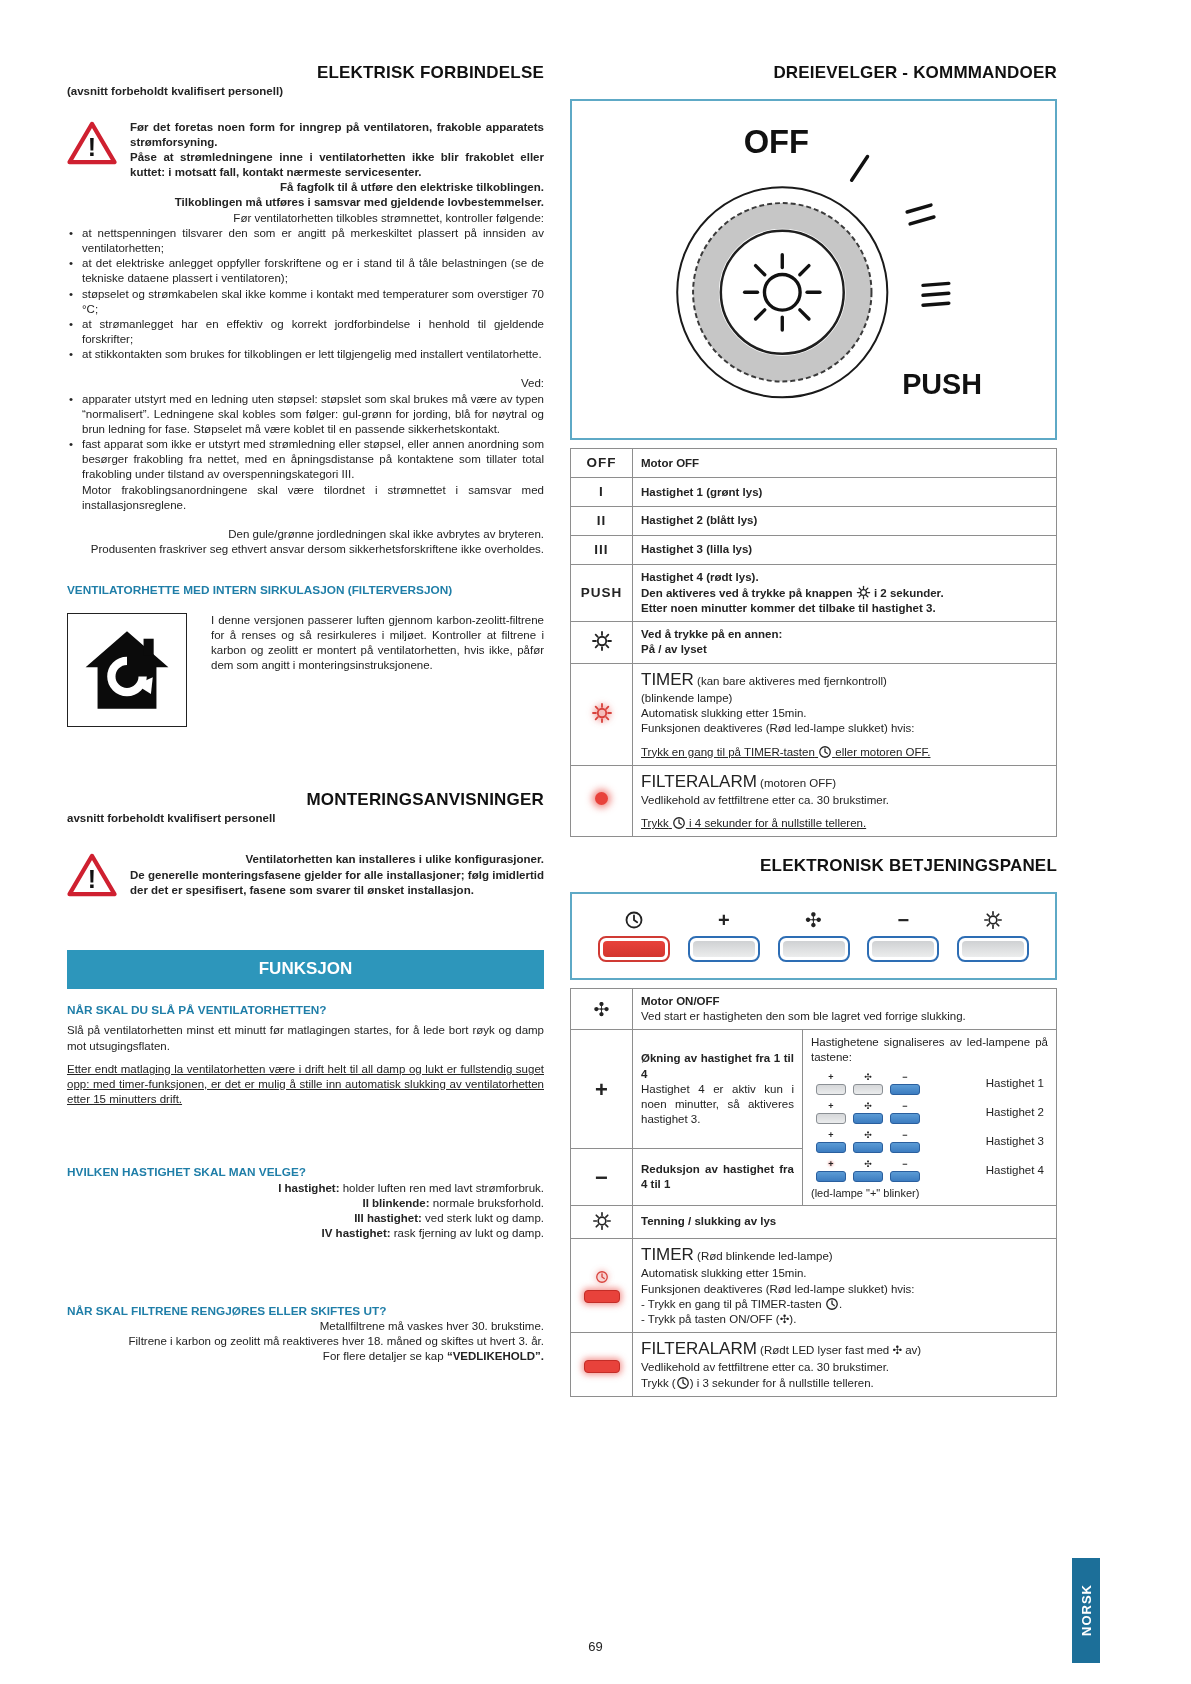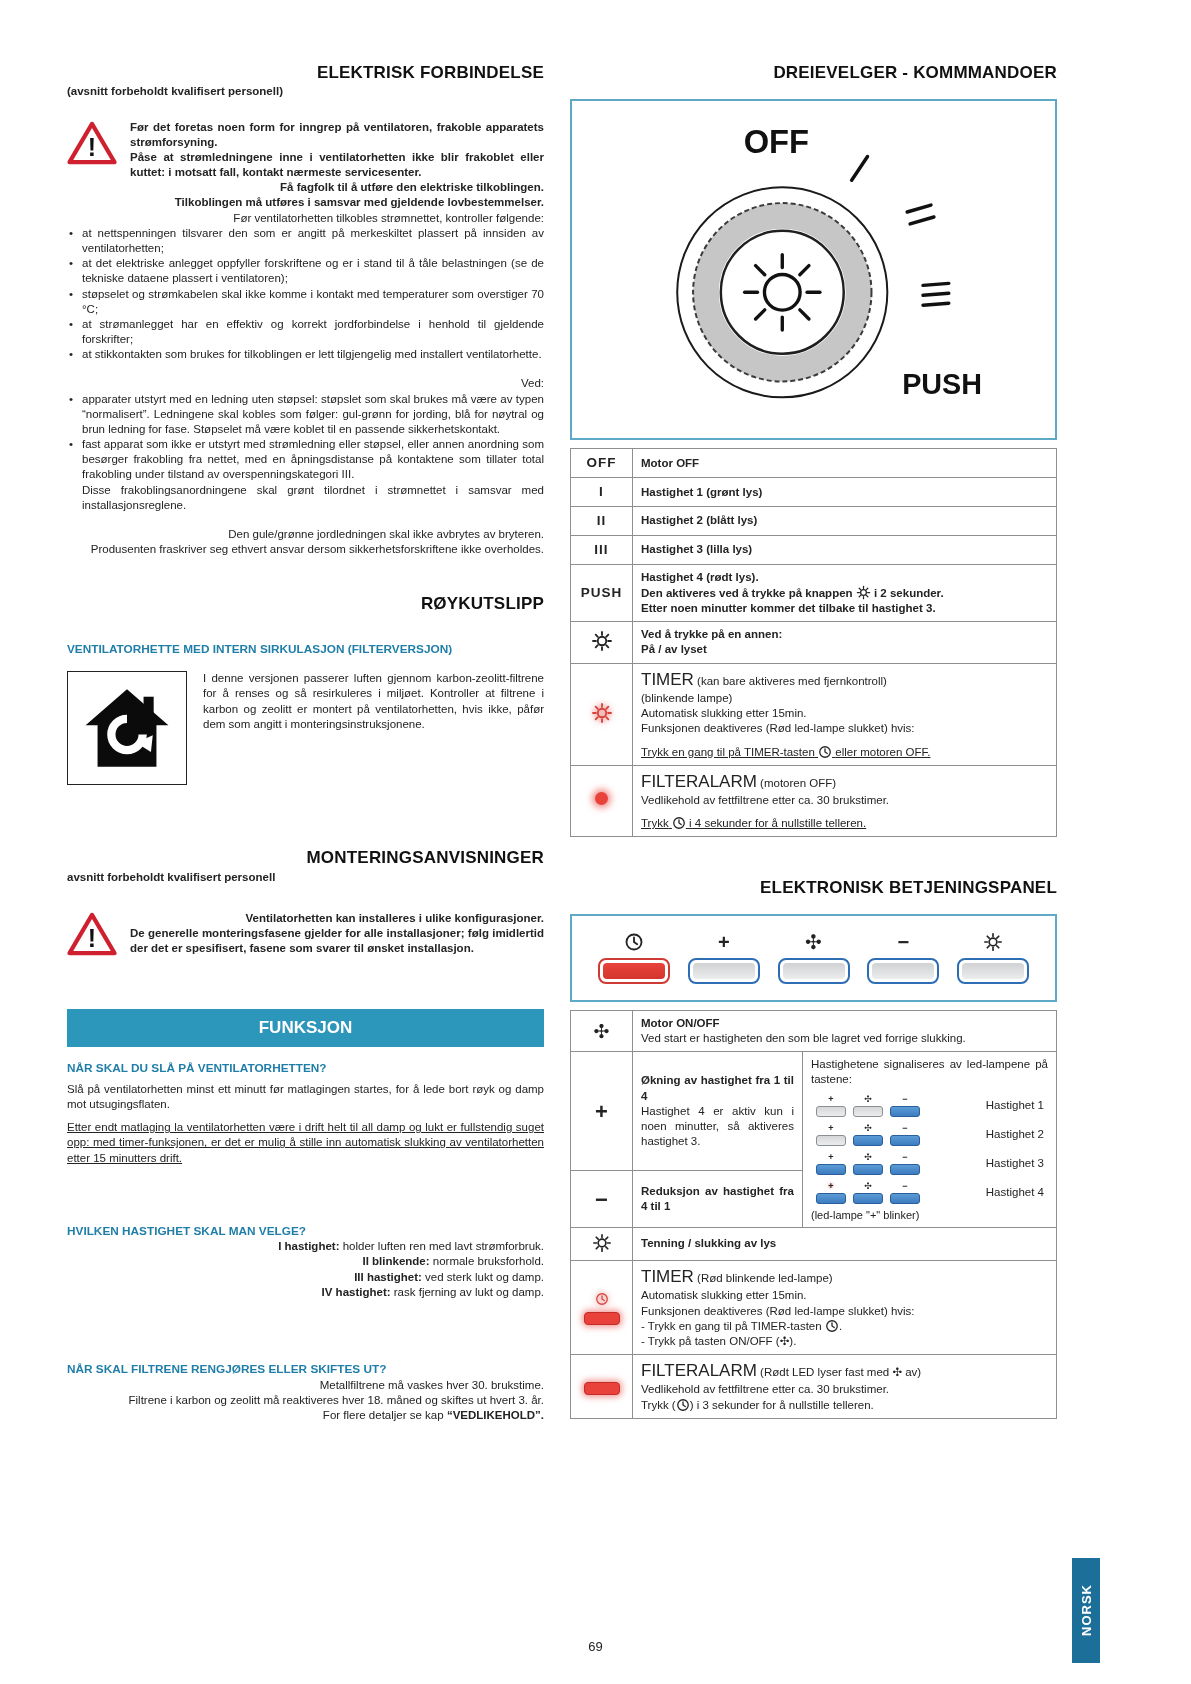--- a/index.html
+++ b/index.html
@@ -21,21 +21,21 @@
 
   ul.dots { list-style:none; }
   ul.dots li { position:relative; padding-left:15px; text-align:justify; }
   ul.dots li::before { content:"•"; position:absolute; left:2px; }
 
   .warn-row { display:flex; gap:13px; align-items:flex-start; }
   .warn-icon { flex:0 0 50px; }
   .warn-icon svg { width:50px; height:46px; display:block; }
   .warn-text { flex:1; }
 
-  .house-row { display:flex; gap:16px; align-items:flex-start; }
+  .house-row { display:flex; gap:24px; align-items:flex-start; }
   .house-box { flex:0 0 120px; height:114px; border:1.5px solid #222; display:flex; align-items:center; justify-content:center; }
   .house-box svg { width:92px; height:92px; }
 
   .banner { background:#2d96bb; color:#fff; font-size:17px; font-weight:bold;
             padding:8px 12px; margin-bottom:14px; }
 
   .diagram-box { border:2px solid #5ea9c6; background:#fff; }
   .knob-box { margin-top:15px; height:341px; }
   .knob-box svg { width:100%; height:100%; display:block; }
 
@@ -124,26 +124,25 @@
       <li>støpselet og strømkabelen skal ikke komme i kontakt med temperaturer som overstiger 70 °C;</li>
       <li>at strømanlegget har en effektiv og korrekt jordforbindelse i henhold til gjeldende forskrifter;</li>
       <li>at stikkontakten som brukes for tilkoblingen er lett tilgjengelig med installert ventilatorhette.</li>
     </ul>
 
     <p class="mt14">Ved:</p>
     <ul class="dots">
       <li>apparater utstyrt med en ledning uten støpsel: støpslet som skal brukes må være av typen “normalisert”. Ledningene skal kobles som følger: gul-grønn for jording, blå for nøytral og brun ledning for fase.  Støpselet må være koblet til en passende sikkerhetskontakt.</li>
       <li>fast apparat som ikke er utstyrt med strømledning eller støpsel, eller annen anordning som besørger frakobling fra nettet, med en åpningsdistanse på kontaktene som tillater total frakobling under tilstand av overspenningskategori III.</li>
     </ul>
-    <p class="j" style="padding-left:15px;">Disse frakoblingsanordningene skal grønt tilordnet i strømnettet i samsvar med installasjonsreglene.</p>
+    <p class="j" style="padding-left:15px;">Motor frakoblingsanordningene skal være tilordnet i strømnettet i samsvar med installasjonsreglene.</p>
 
     <p class="mt14">Den gule/grønne jordledningen skal ikke avbrytes av bryteren.</p>
     <p>Produsenten fraskriver seg ethvert ansvar dersom sikkerhetsforskriftene ikke overholdes.</p>
 
-    <h1 class="section mt36">RØYKUTSLIPP</h1>
     <div class="blue-head mt26">VENTILATORHETTE MED INTERN SIRKULASJON (FILTERVERSJON)</div>
 
     <div class="house-row mt14">
       <div class="house-box">
         <svg viewBox="0 0 100 100">
           <polygon points="50,8 95,47 82,47 82,92 18,92 18,47 5,47" fill="#0b0b0b"></polygon>
           <rect x="68" y="16" width="11" height="18" fill="#0b0b0b"></rect>
           <path d="M50 40 a 17 17 0 1 0 17 17" fill="none" stroke="#ffffff" stroke-width="9"></path>
           <polygon points="60,66 78,58 76,76" fill="#ffffff"></polygon>
         </svg>
@@ -304,21 +303,21 @@
           <span class="line">Vedlikehold av fettfiltrene etter ca. 30 brukstimer.</span>
           <span class="line mt8"><span>Trykk</span> <span class="ic ic-14"><svg viewBox="0 0 24 24" fill="none" stroke="currentColor" stroke-width="2.2" stroke-linecap="round">
                     <circle cx="12" cy="12" r="9"></circle>
                     <polyline points="12 6.5 12 12 15.8 14.6"></polyline>
                   </svg></span> <span>i 4 sekunder for å nullstille telleren.</span></span>
         </td>
       </tr>
     </tbody>
       </table>
 
-    <h1 class="section" style="margin-top:40px;">ELEKTRONISK BETJENINGSPANEL</h1>
+    <h1 class="section" style="margin-top:18px;">ELEKTRONISK BETJENINGSPANEL</h1>
 
     <div class="diagram-box panel-box">
       <div class="panel-key">
         <span class="key-ic ic ic-20">
             <svg viewBox="0 0 24 24" fill="none" stroke="currentColor" stroke-width="2.2" stroke-linecap="round">
               <circle cx="12" cy="12" r="9"></circle>
               <polyline points="12 6.5 12 12 15.8 14.6"></polyline>
             </svg>
           </span>
         <div class="panel-btn red-k">

